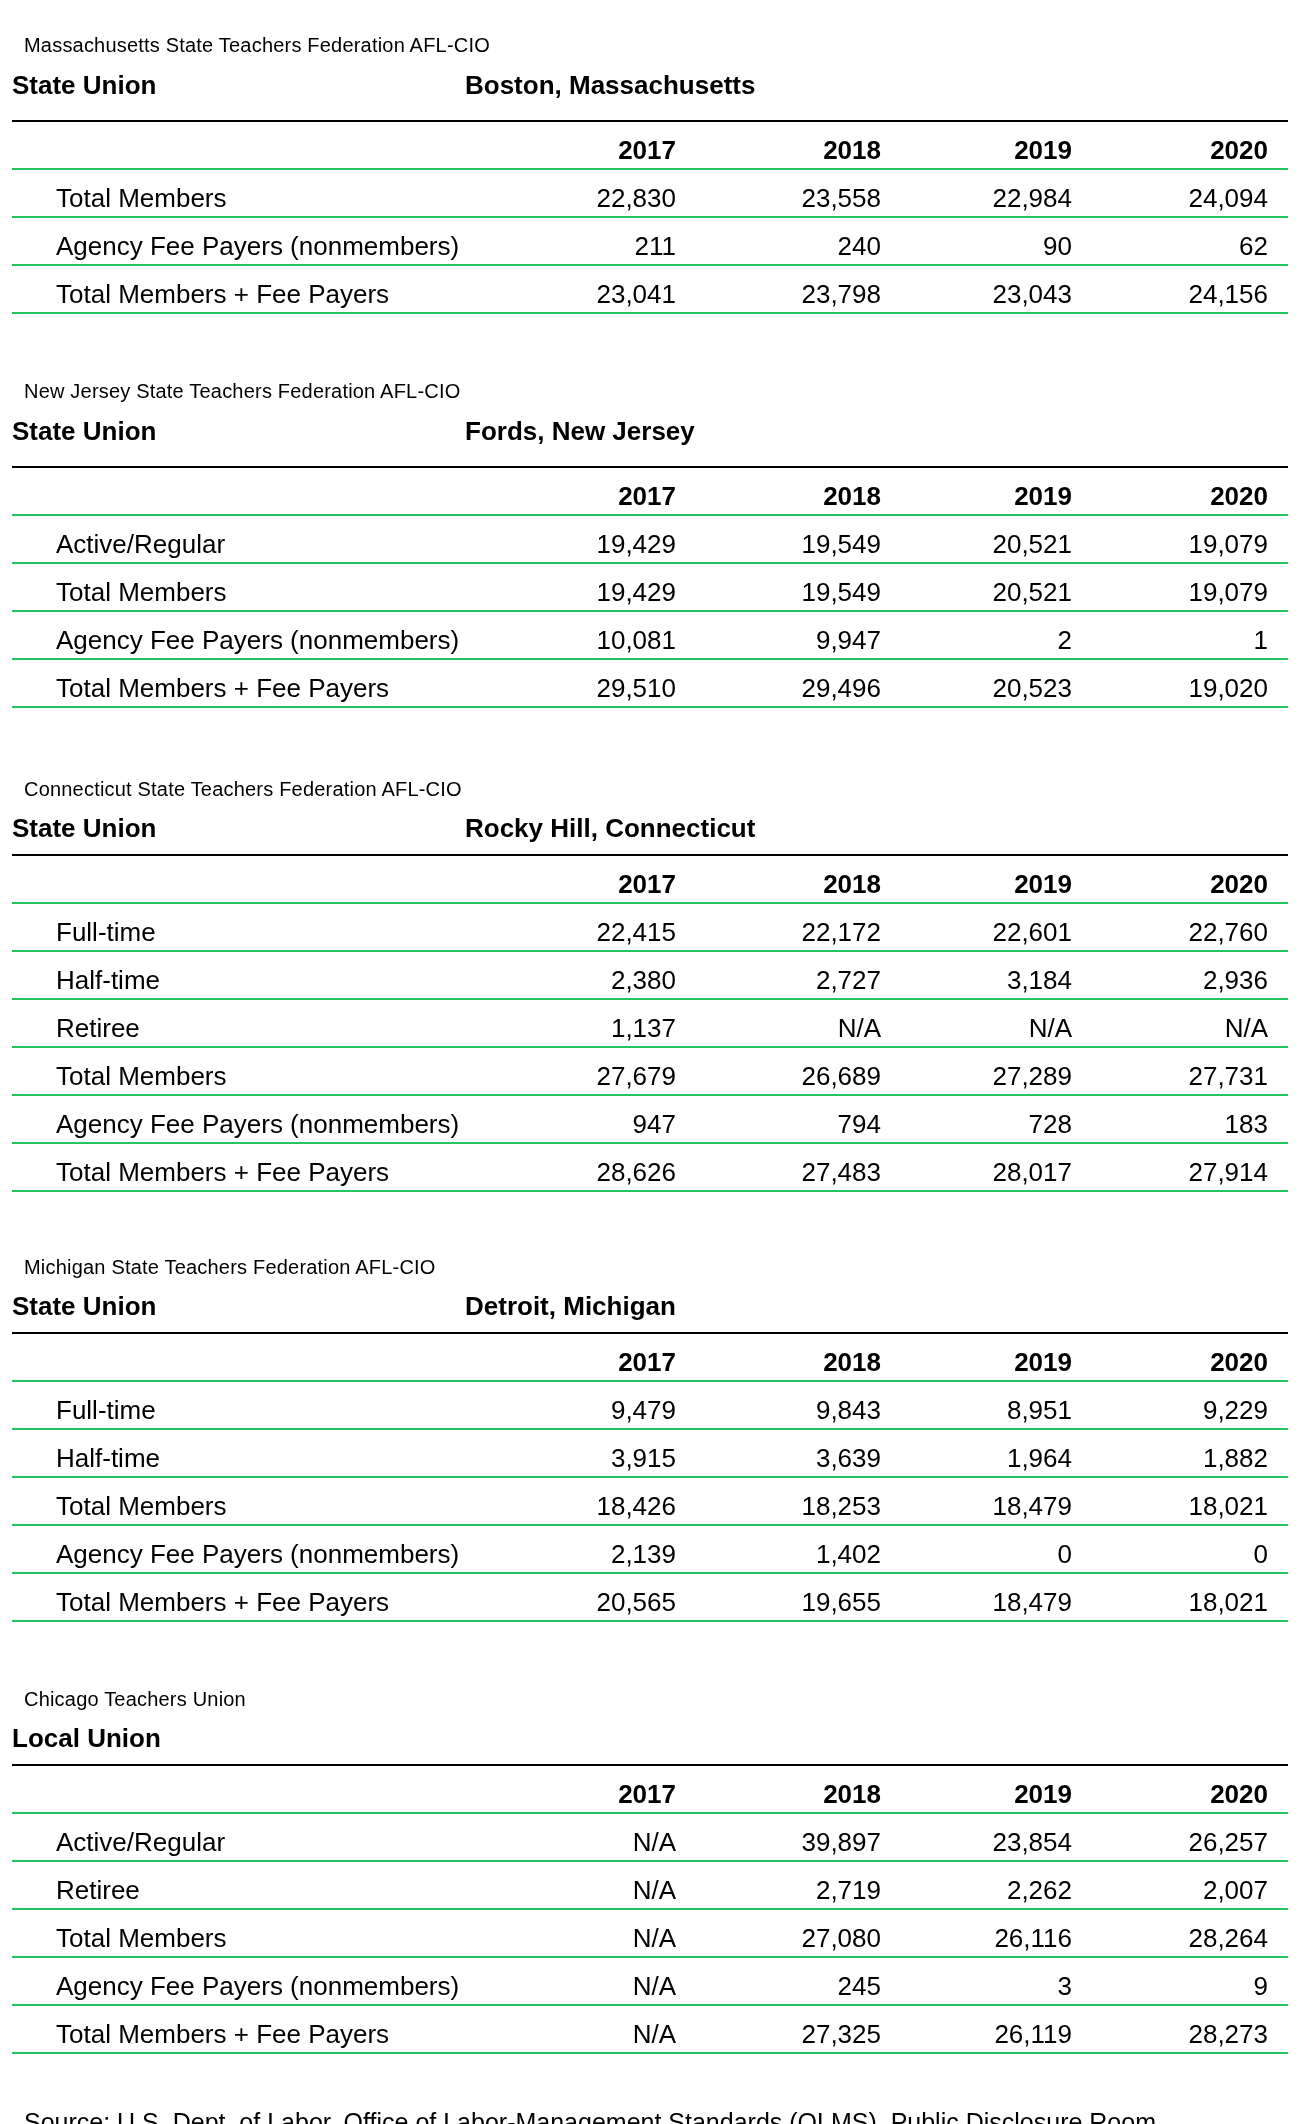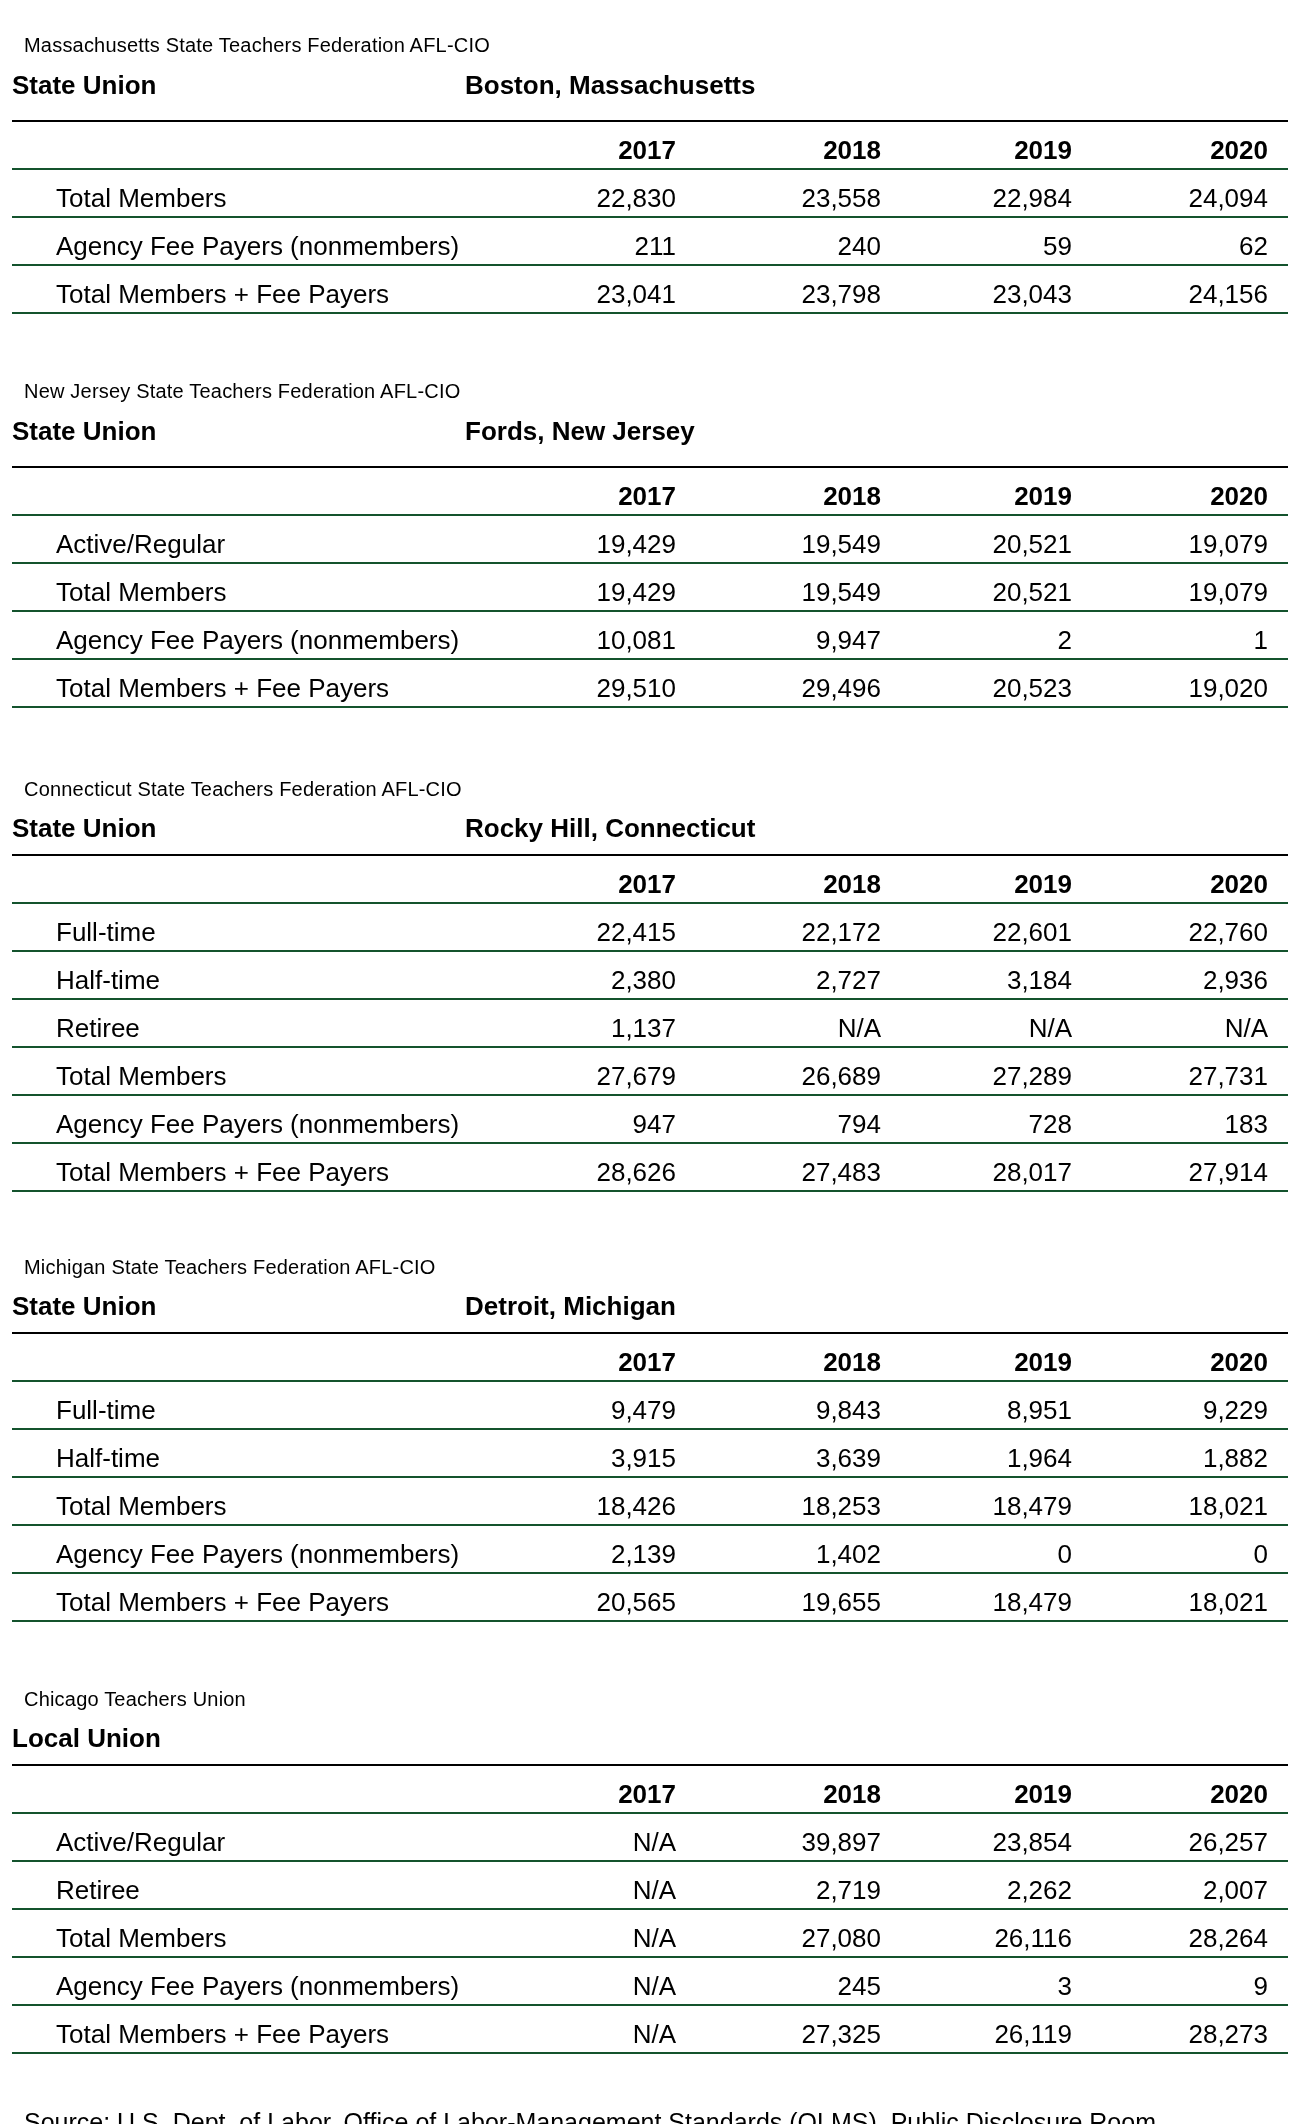--- a/index.html
+++ b/index.html
@@ -45,21 +45,21 @@
   .head-wide  .head-row { height: 51px; }
   .head-tight .head-row { height: 41px; }
 
   .year-row, .data-row {
     display: grid;
     grid-template-columns: 1fr 160px 205px 191px 196px;
     align-items: end;
     height: 48px;
     padding-right: 20px;
     padding-bottom: 5px;
-    border-bottom: 2px solid #14532d;
+    border-bottom: 2px solid #22c55e;
     font-size: 26px;
     line-height: 1;
   }
   .year-row { font-weight: bold; }
   .num { text-align: right; }
   .lbl { text-align: left; margin-left: 44px; }
 
   .source {
     margin: 53px 0 0 12px;
     font-size: 25px;
@@ -88,21 +88,21 @@
           <span class="lbl">Total Members</span>
           <span class="num">22,830</span>
           <span class="num">23,558</span>
           <span class="num">22,984</span>
           <span class="num">24,094</span>
         </div>
         <div class="data-row">
           <span class="lbl">Agency Fee Payers (nonmembers)</span>
           <span class="num">211</span>
           <span class="num">240</span>
-          <span class="num">59</span>
+          <span class="num">90</span>
           <span class="num">62</span>
         </div>
         <div class="data-row">
           <span class="lbl">Total Members + Fee Payers</span>
           <span class="num">23,041</span>
           <span class="num">23,798</span>
           <span class="num">23,043</span>
           <span class="num">24,156</span>
         </div>
       </section>

